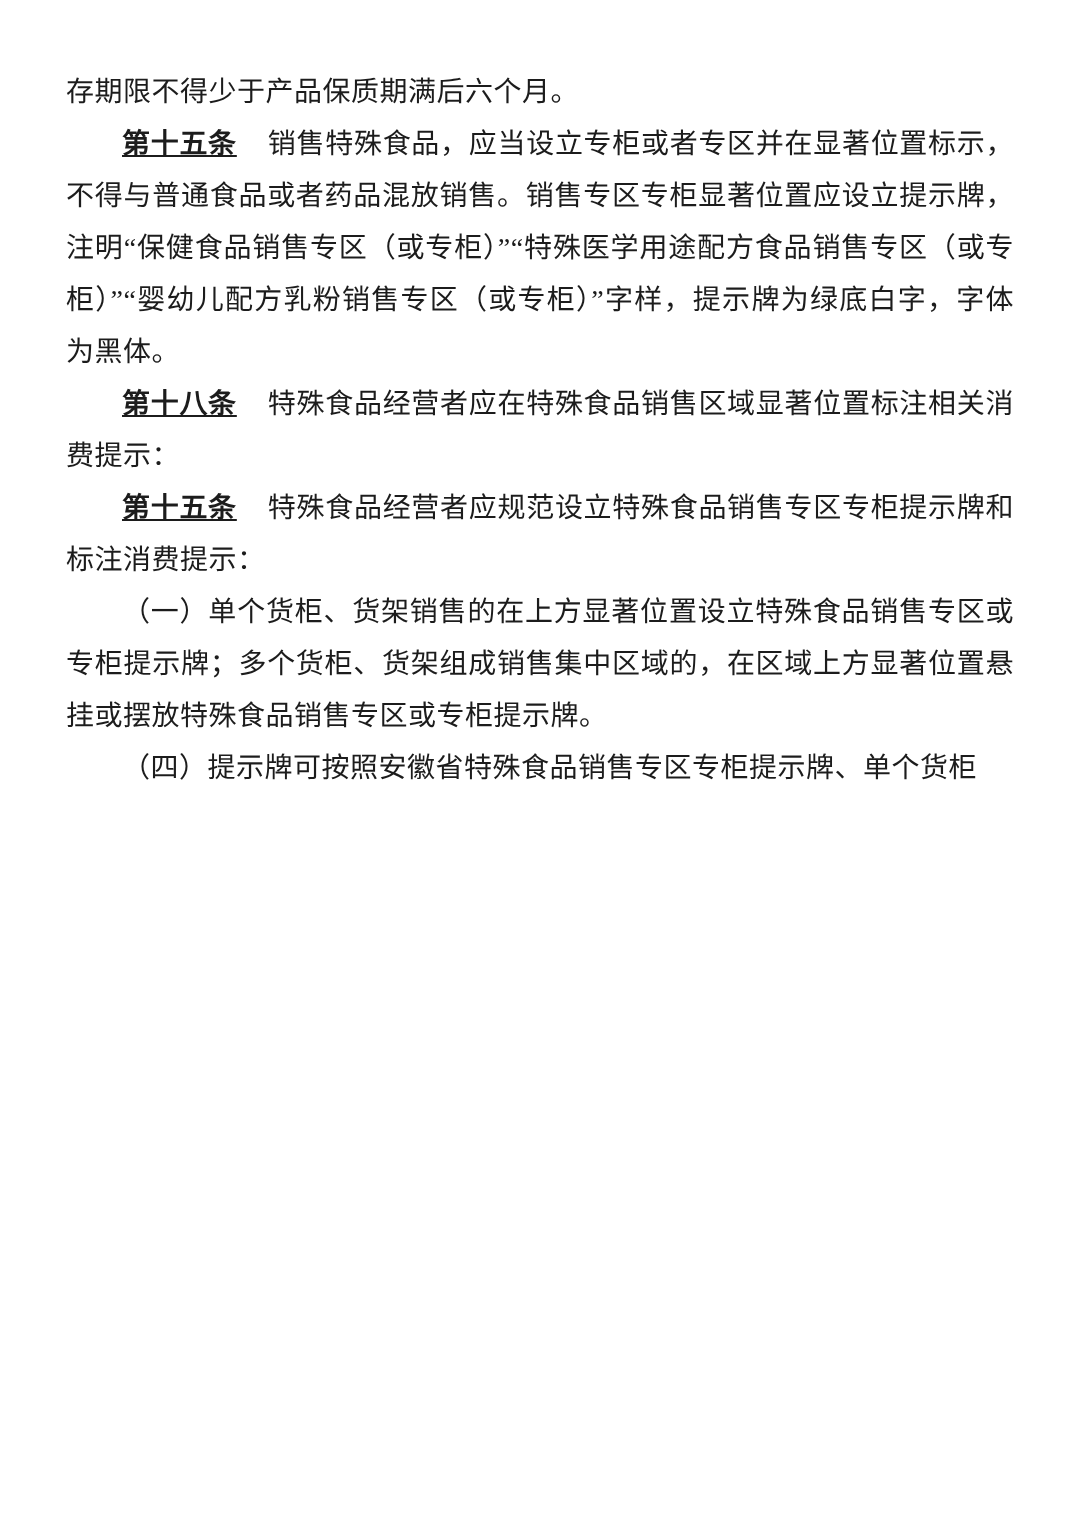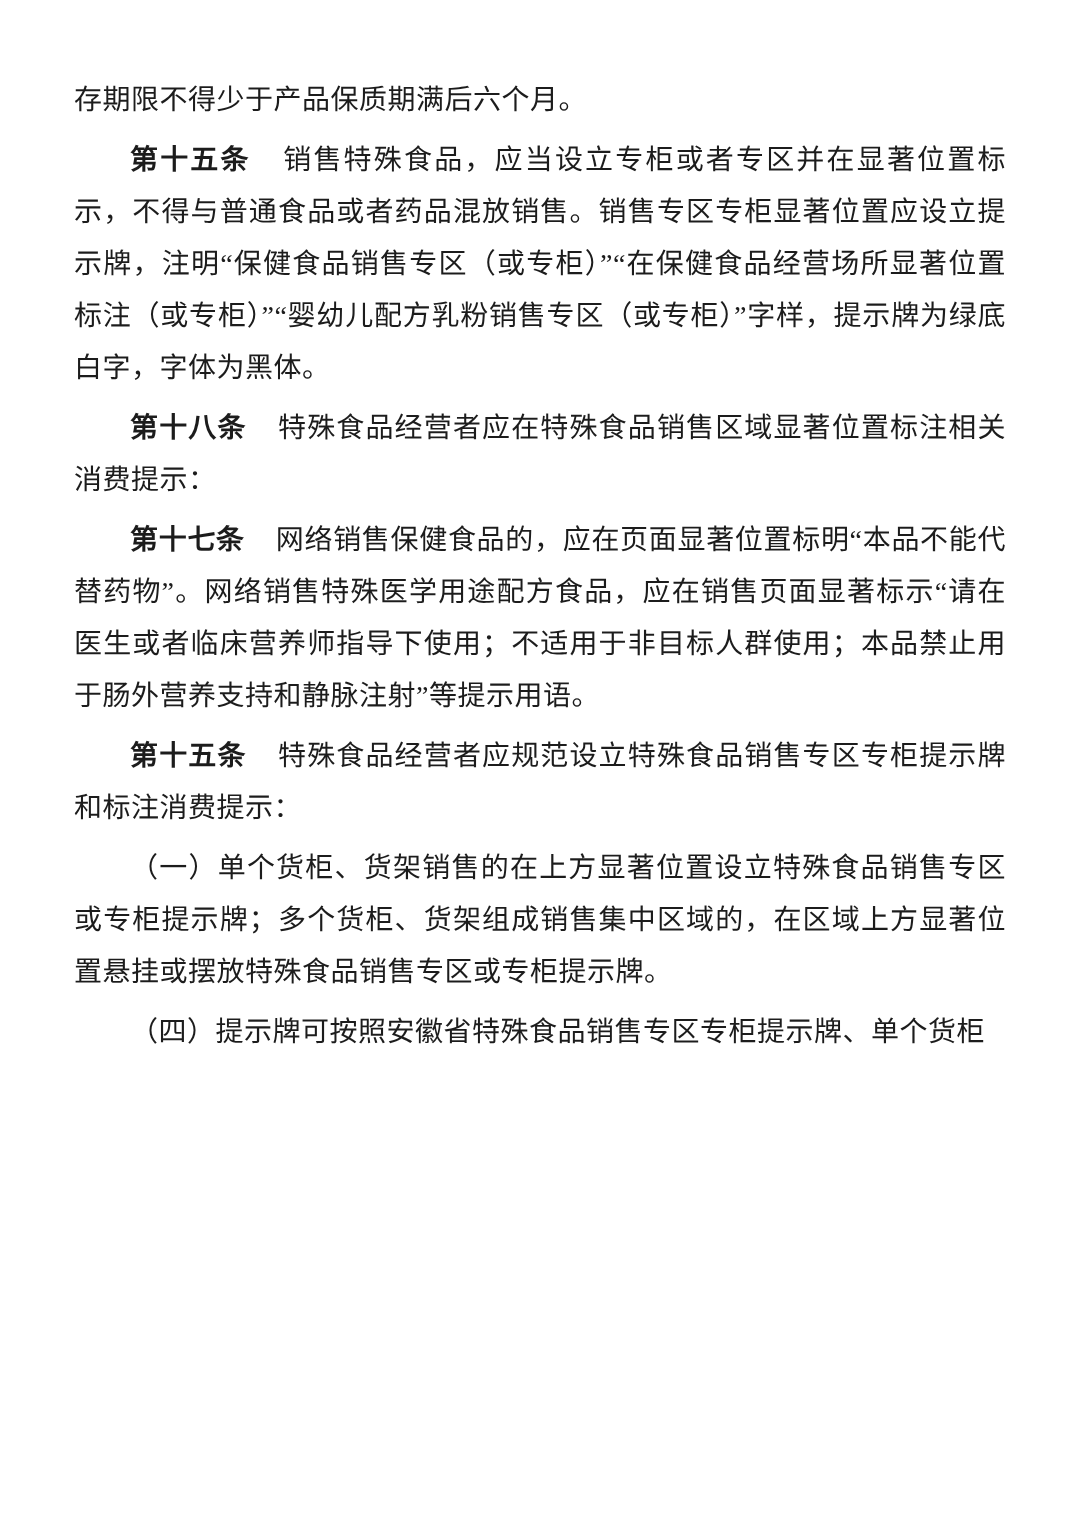--- a/index.html
+++ b/index.html
@@ -15,46 +15,46 @@
     box-sizing: border-box;
     padding: 66px 66px 0 66px;
     overflow: hidden;
     font-family: "Liberation Serif", "DejaVu Serif", serif;
     color: #1c1c1c;
   }
   .doc-body {
     width: 948px;
   }
   .para {
-    margin: 8px;
+    margin: 0;
     font-size: 28px;
     line-height: 52px;
     text-align: justify;
     text-justify: inter-ideograph;
     text-indent: 2em;
     letter-spacing: 0.5px;
     word-break: break-all;
   }
   .para.no-indent {
     text-indent: 0;
   }
   .article-num {
     font-weight: bold;
+    text-decoration: underline;
   }
   .article-gap {
     display: inline-block;
     width: 1.1em;
   }
 </style>
 </head>
 <body>
 
 <div class="page">
   <div class="doc-body" id="doc-body">
       <p class="para no-indent"><span>存期限不得少于产品保质期满后六个月。</span></p>
-      <p class="para"><span class="article-num">第十五条</span><span class="article-gap"></span><span>销售特殊食品，应当设立专柜或者专区并在显著位置标示，不得与普通食品或者药品混放销售。销售专区专柜显著位置应设立提示牌，注明“保健食品销售专区（或专柜）”“在保健食品经营场所显著位置标注（或专柜）”“婴幼儿配方乳粉销售专区（或专柜）”字样，提示牌为绿底白字，字体为黑体。</span></p>
+      <p class="para"><span class="article-num">第十五条</span><span class="article-gap"></span><span>销售特殊食品，应当设立专柜或者专区并在显著位置标示，不得与普通食品或者药品混放销售。销售专区专柜显著位置应设立提示牌，注明“保健食品销售专区（或专柜）”“特殊医学用途配方食品销售专区（或专柜）”“婴幼儿配方乳粉销售专区（或专柜）”字样，提示牌为绿底白字，字体为黑体。</span></p>
       <p class="para"><span class="article-num">第十八条</span><span class="article-gap"></span><span>特殊食品经营者应在特殊食品销售区域显著位置标注相关消费提示：</span></p>
-      <p class="para"><span class="article-num">第十七条</span><span class="article-gap"></span><span>网络销售保健食品的，应在页面显著位置标明“本品不能代替药物”。网络销售特殊医学用途配方食品，应在销售页面显著标示“请在医生或者临床营养师指导下使用；不适用于非目标人群使用；本品禁止用于肠外营养支持和静脉注射”等提示用语。</span></p>
       <p class="para"><span class="article-num">第十五条</span><span class="article-gap"></span><span>特殊食品经营者应规范设立特殊食品销售专区专柜提示牌和标注消费提示：</span></p>
       <p class="para"><span>（一）单个货柜、货架销售的在上方显著位置设立特殊食品销售专区或专柜提示牌；多个货柜、货架组成销售集中区域的，在区域上方显著位置悬挂或摆放特殊食品销售专区或专柜提示牌。</span></p>
       <p class="para"><span>（四）提示牌可按照安徽省特殊食品销售专区专柜提示牌、单个货柜</span></p>
     </div>
 </div>
 
 </body></html>

